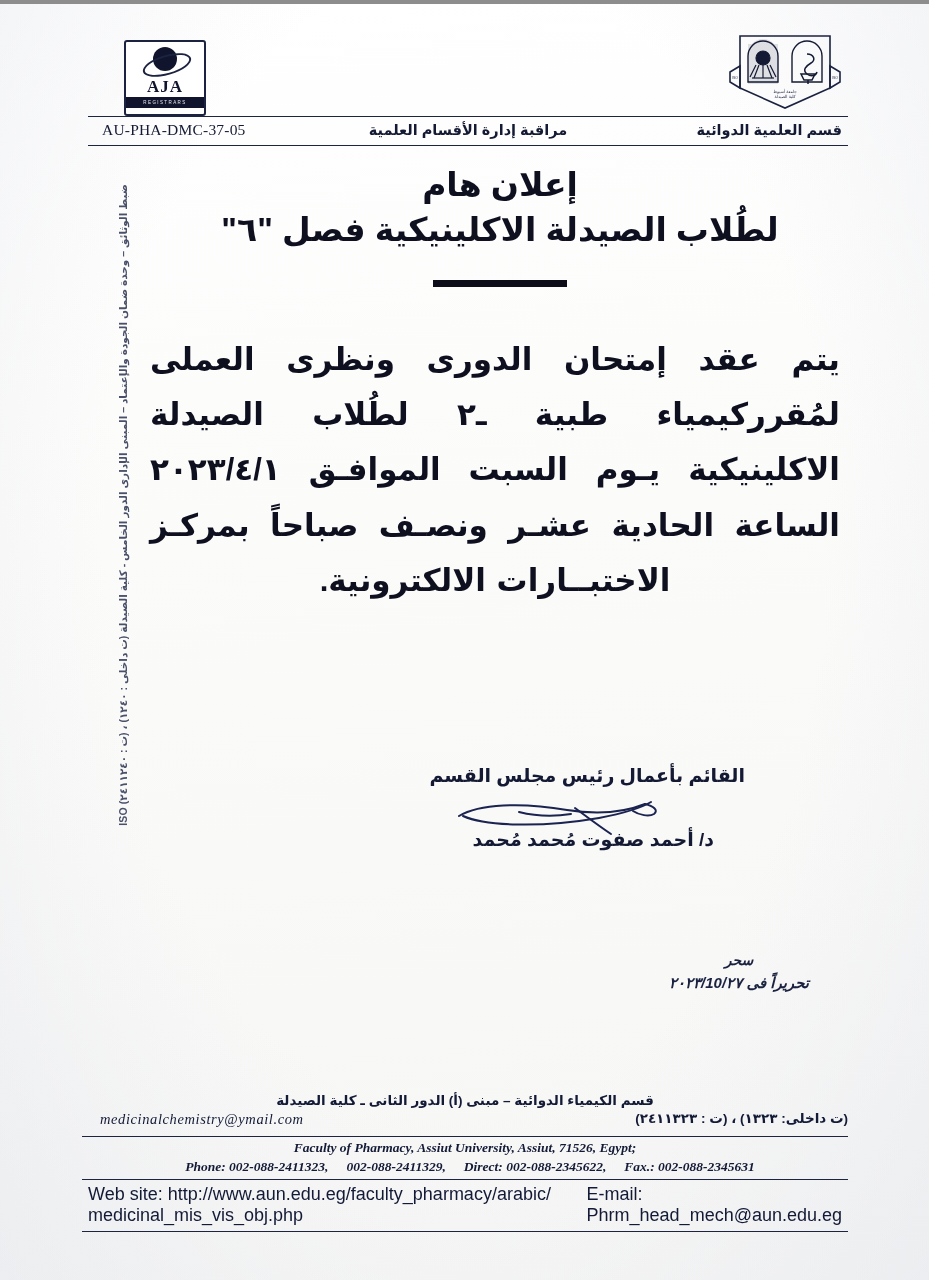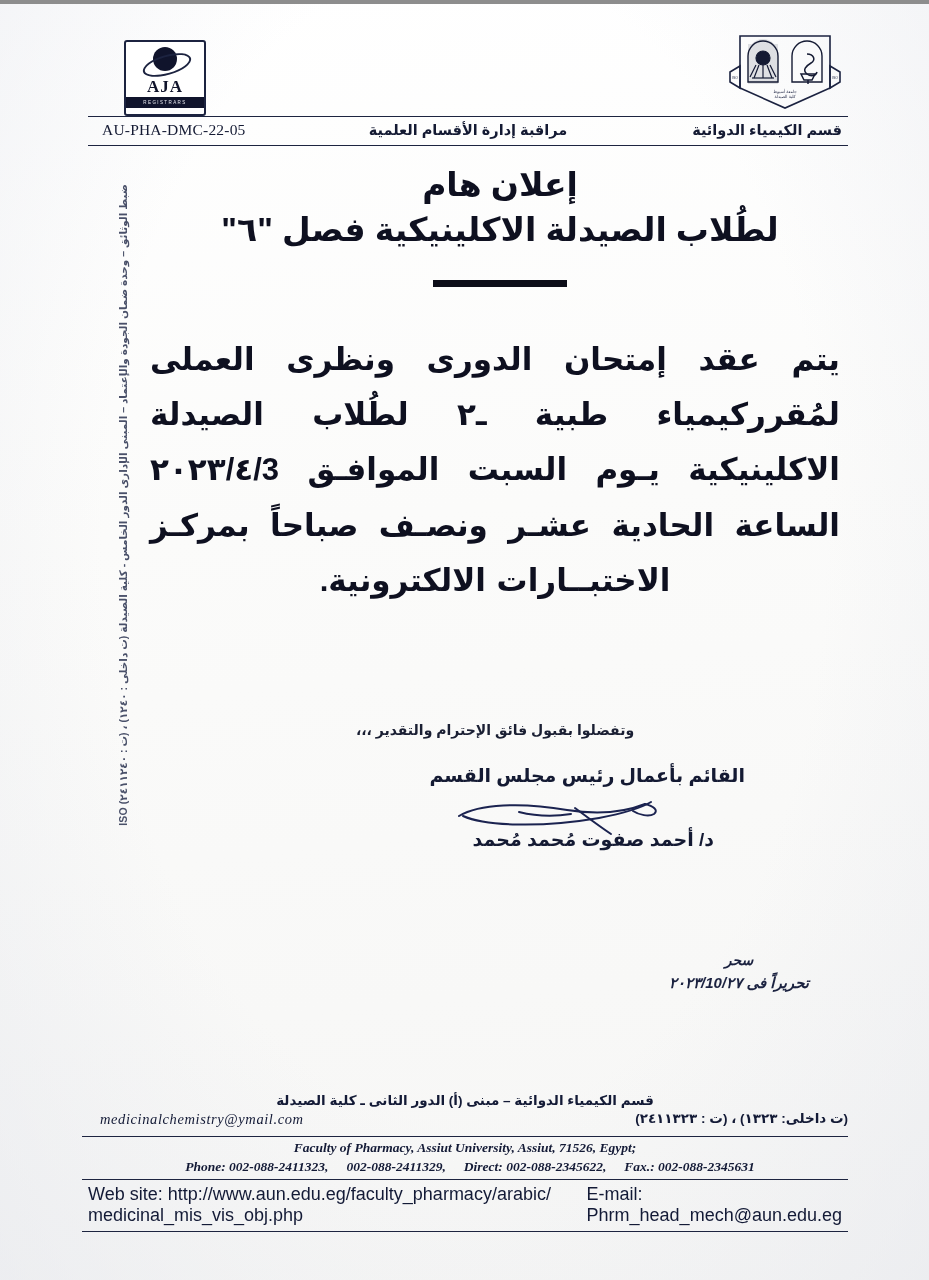--- a/index.html
+++ b/index.html
@@ -405,40 +405,39 @@
           <text x="9" y="49">ISO</text>
           <text x="109" y="49">ISO</text>
         </g>
       </svg>
     </div>
   </div>
 
   <div class="header-rule"></div>
 
   <div class="hdr-row">
-    <div class="hdr-code">AU-PHA-DMC-22-05</div>
+    <div class="hdr-code">AU-PHA-DMC-37-05</div>
     <div class="hdr-mid">مراقبة إدارة الأقسام العلمية</div>
-    <div class="hdr-right">قسم الكيمياء الدوائية</div>
+    <div class="hdr-right">قسم العلمية الدوائية</div>
   </div>
 
   <div class="header-rule-2"></div>
 
   <div class="side-stamp">
     <div class="side-stamp-inner">ضبط الوثائق – وحدة ضمان الجودة والإعتماد – المبنى الإدارى الدور الخامس - كلية الصيدلة (ت داخلى : ١٢٤٠) ، (ت : ٢٤١١٢٤٠) ISO</div>
   </div>
 
   <div class="title-block">
     <div class="title-line-1">إعلان هام</div>
     <div class="title-line-2">لطُلاب الصيدلة الاكلينيكية فصل "٦"</div>
     <div class="title-bar"></div>
   </div>
 
-  <div class="body-block">يتم عقد إمتحان الدورى ونظرى العملى لمُقرركيمياء طبية ـ٢  لطُلاب الصيدلة الاكلينيكية يـوم السبت الموافـق ٢٠٢٣/٤/3 الساعة الحادية عشـر ونصـف صباحاً بمركـز الاختبــارات الالكترونية.</div>
-
-  <div class="closing">وتفضلوا بقبول فائق الإحترام والتقدير ،،،</div>
+  <div class="body-block">يتم عقد إمتحان الدورى ونظرى العملى لمُقرركيمياء طبية ـ٢  لطُلاب الصيدلة الاكلينيكية يـوم السبت الموافـق ٢٠٢٣/٤/١ الساعة الحادية عشـر ونصـف صباحاً بمركـز الاختبــارات الالكترونية.</div>
+
 
   <div class="sign-title">القائم بأعمال رئيس مجلس القسم</div>
 
   <div class="signature-svg">
     <svg viewBox="0 0 250 46" width="250" height="46" aria-hidden="true">
       <g fill="none" stroke="#1b2350" stroke-width="2" stroke-linecap="round">
         <path d="M10 26 C30 14, 72 12, 118 20 C150 25, 176 22, 196 14"></path>
         <path d="M14 26 C36 36, 92 38, 150 28 C176 23, 192 18, 202 12"></path>
         <path d="M196 14 C204 16, 210 20, 205 24 C200 27, 190 25, 184 21"></path>
         <path d="M126 18 C138 27, 150 36, 162 44"></path>

